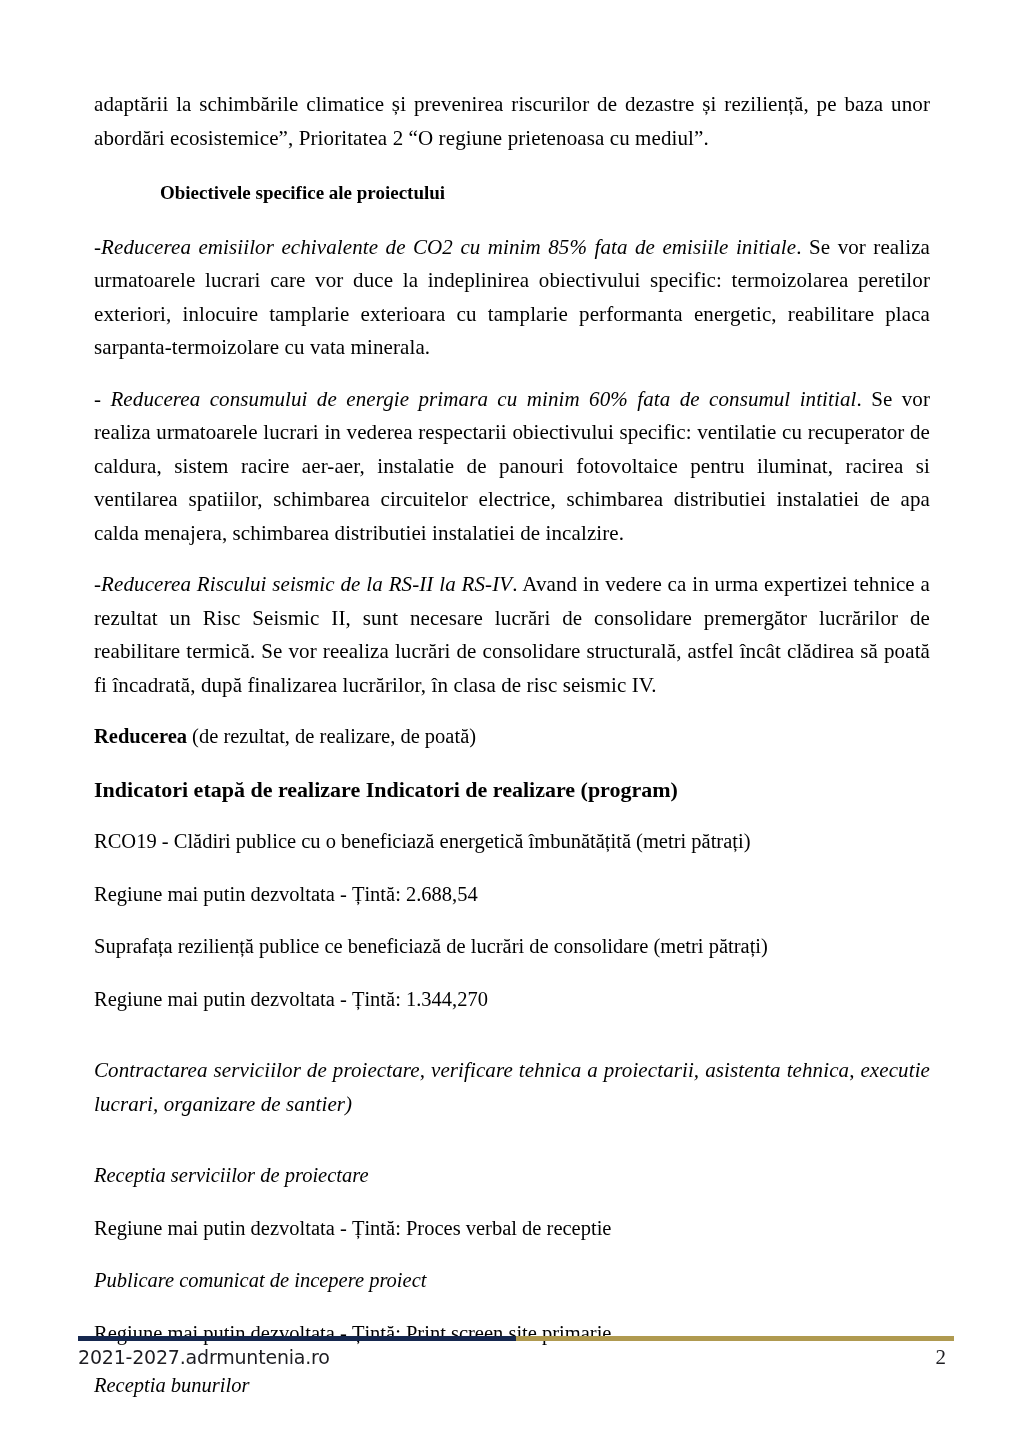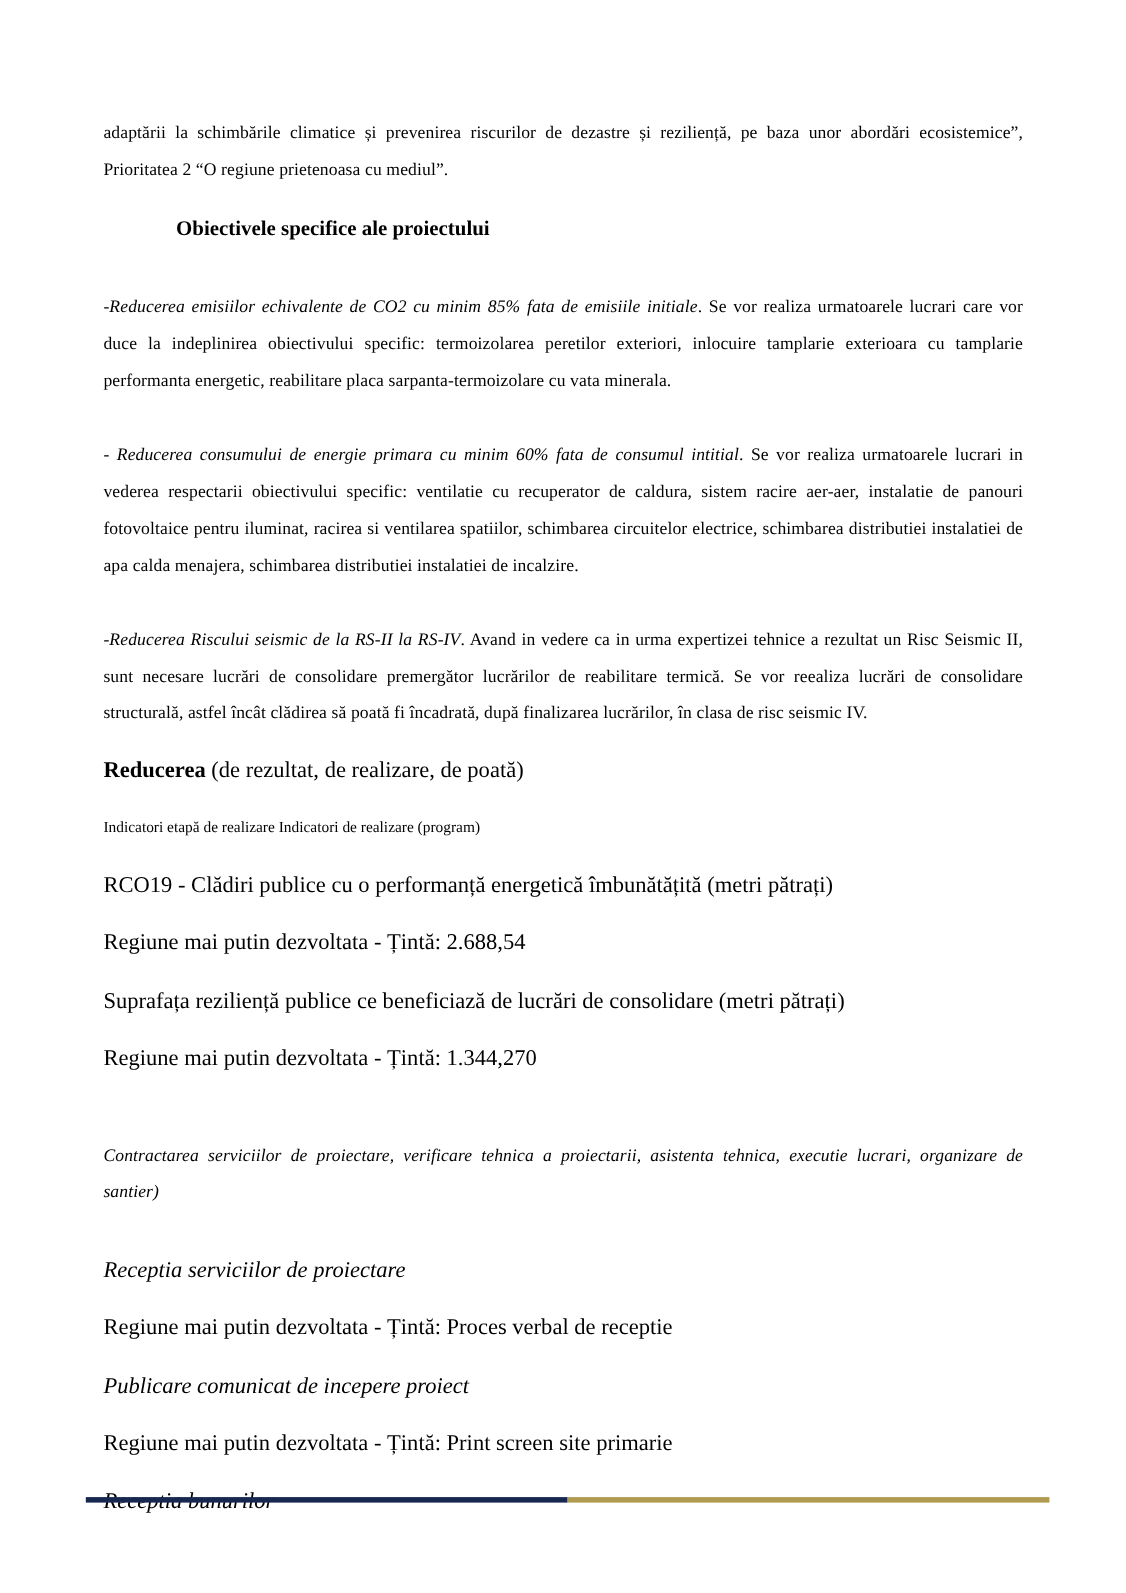--- a/index.html
+++ b/index.html
@@ -20,39 +20,39 @@
     box-sizing: border-box;
     overflow: hidden;
   }
   .content {
     position: absolute;
     left: 94px;
     top: 88px;
     width: 836px;
   }
   p.para {
-    margin: 16px 0 0 0;
-    font-size: 16px;
+    margin: 0 0 0 0;
+    font-size: 21px;
     line-height: 33.5px;
     text-align: justify;
     text-justify: inter-word;
     letter-spacing: 0.1px;
   }
   .sp-1  { height: 21px; }
   .sp-2  { height: 18px; }
   .sp-hd { height: 19px; }
   .bold {
     font-weight: bold;
   }
   .italic {
     font-style: italic;
   }
   .heading {
-    font-weight: normal;
-    font-size: 14px;
+    font-weight: bold;
+    font-size: 22px;
     line-height: 33.5px;
     margin: 0;
   }
   .heading-indent {
     font-weight: bold;
     font-size: 19px;
     line-height: 33.5px;
     margin: 0;
     padding-left: 66px;
   }
@@ -129,21 +129,21 @@
     <div class="sp-2"></div>
 
     <p class="line-item"><span class="bold">Reducerea</span><span> (de rezultat, de realizare, de poată)</span></p>
 
     <div class="sp-hd"></div>
 
     <p class="heading">Indicatori etapă de realizare Indicatori de realizare (program)</p>
 
     <div class="sp-hd"></div>
 
-    <p class="line-item">RCO19 - Clădiri publice cu o performanță energetică îmbunătățită (metri pătrați)</p>
+    <p class="line-item">RCO19 - Clădiri publice cu o beneficiază energetică îmbunătățită (metri pătrați)</p>
 
     <div class="sp-hd"></div>
 
     <p class="line-item">Regiune mai putin dezvoltata - Țintă: 2.688,54</p>
 
     <div class="sp-hd"></div>
 
     <p class="line-item">Suprafața reziliență publice ce beneficiază de lucrări de consolidare (metri pătrați)</p>
 
     <div class="sp-hd"></div>
@@ -180,15 +180,19 @@
 
     <p class="line-item italic">Receptia bunurilor</p>
 
   </div>
 
   <div class="footer">
     <div class="footer-rule">
       <div class="seg-left" style="background: rgb(22, 40, 79);"></div>
       <div class="seg-right" style="background: rgb(176, 154, 80);"></div>
     </div>
+    <div class="footer-row">
+      <span class="footer-url">2021-2027.adrmuntenia.ro</span>
+      <span class="footer-page">2</span>
+    </div>
   </div>
 
 </div>
 
 </body></html>

